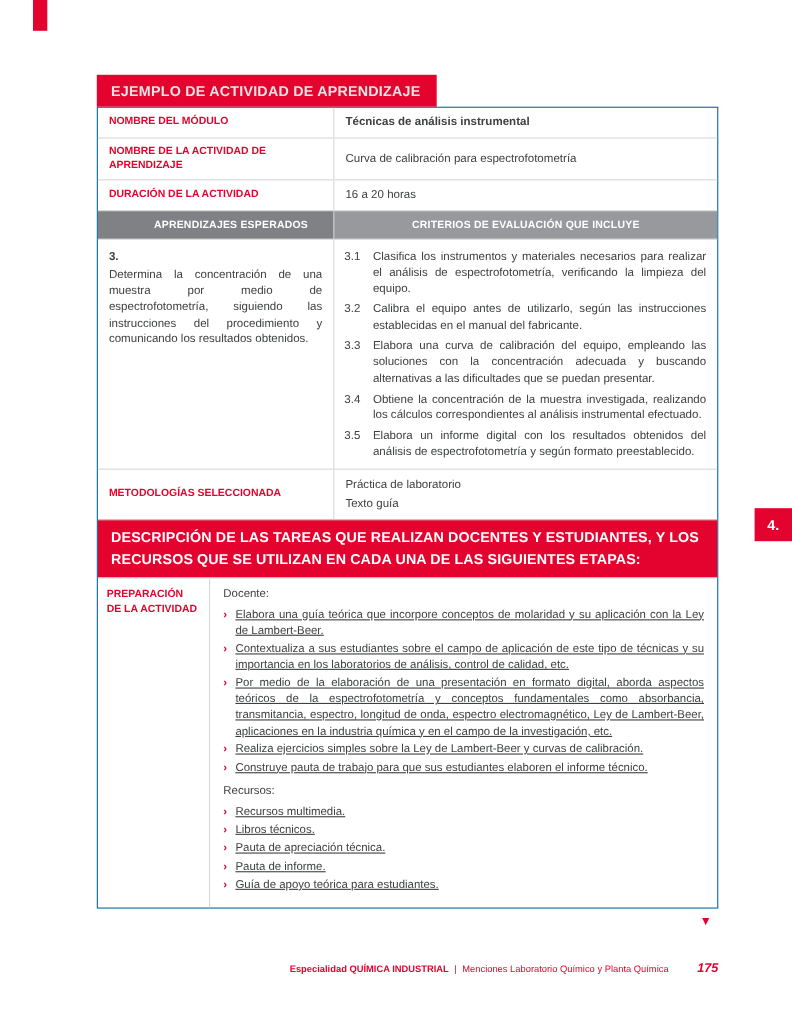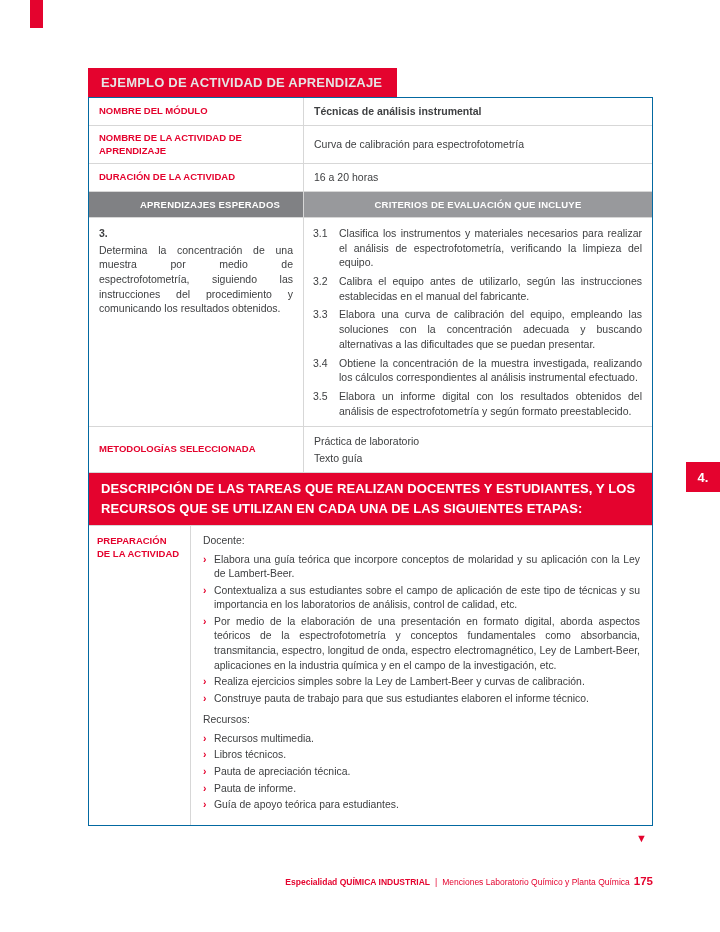--- a/index.html
+++ b/index.html
@@ -51,31 +51,31 @@
   .prep-label {
     width:102px; flex:none; border-right:1px solid #d7d7d7;
     color:#e4032e; font-weight:bold; font-size:9.5px;
     padding:8px 8px; line-height:1.4;
   }
   .prep-content { flex:1; padding:8px 12px 10px; font-size:10.4px; }
   .sub-head { font-weight:normal; margin-bottom:4px; line-height:1.4; }
   .sub-head.resources { margin-top:7px; }
   .bullet { display:flex; line-height:1.4; margin-bottom:2px; }
   .b-mark { color:#e4032e; width:11px; flex:none; font-weight:bold; }
-  .b-text { flex:1; text-align:justify; }
+  .b-text { flex:1; text-align:justify;text-decoration:underline; }
   .cont-arrow-row { text-align:right; padding-right:6px; margin-top:2px; }
   .cont-arrow { color:#e4032e; font-size:11px; line-height:1; display:inline-block; }
   .footer {
     position:absolute; top:875px; left:88px; width:565px;
     display:flex; justify-content:flex-end; align-items:baseline;
     color:#e4032e; font-size:8.5px; white-space:nowrap;
   }
   .f-spec { font-weight:bold; }
   .f-sep { margin:0 5px; }
-  .f-num { font-size:11.5px; font-weight:bold; margin-left:4px; }
+  .f-num { font-size:11.5px; font-weight:bold; margin-left:26px;font-style:italic; }
 </style>
 </head>
 <body>
 
 <div>
 
   <div class="corner-mark"></div>
   <div class="section-tab">4.</div>
 
   <div class="content">

